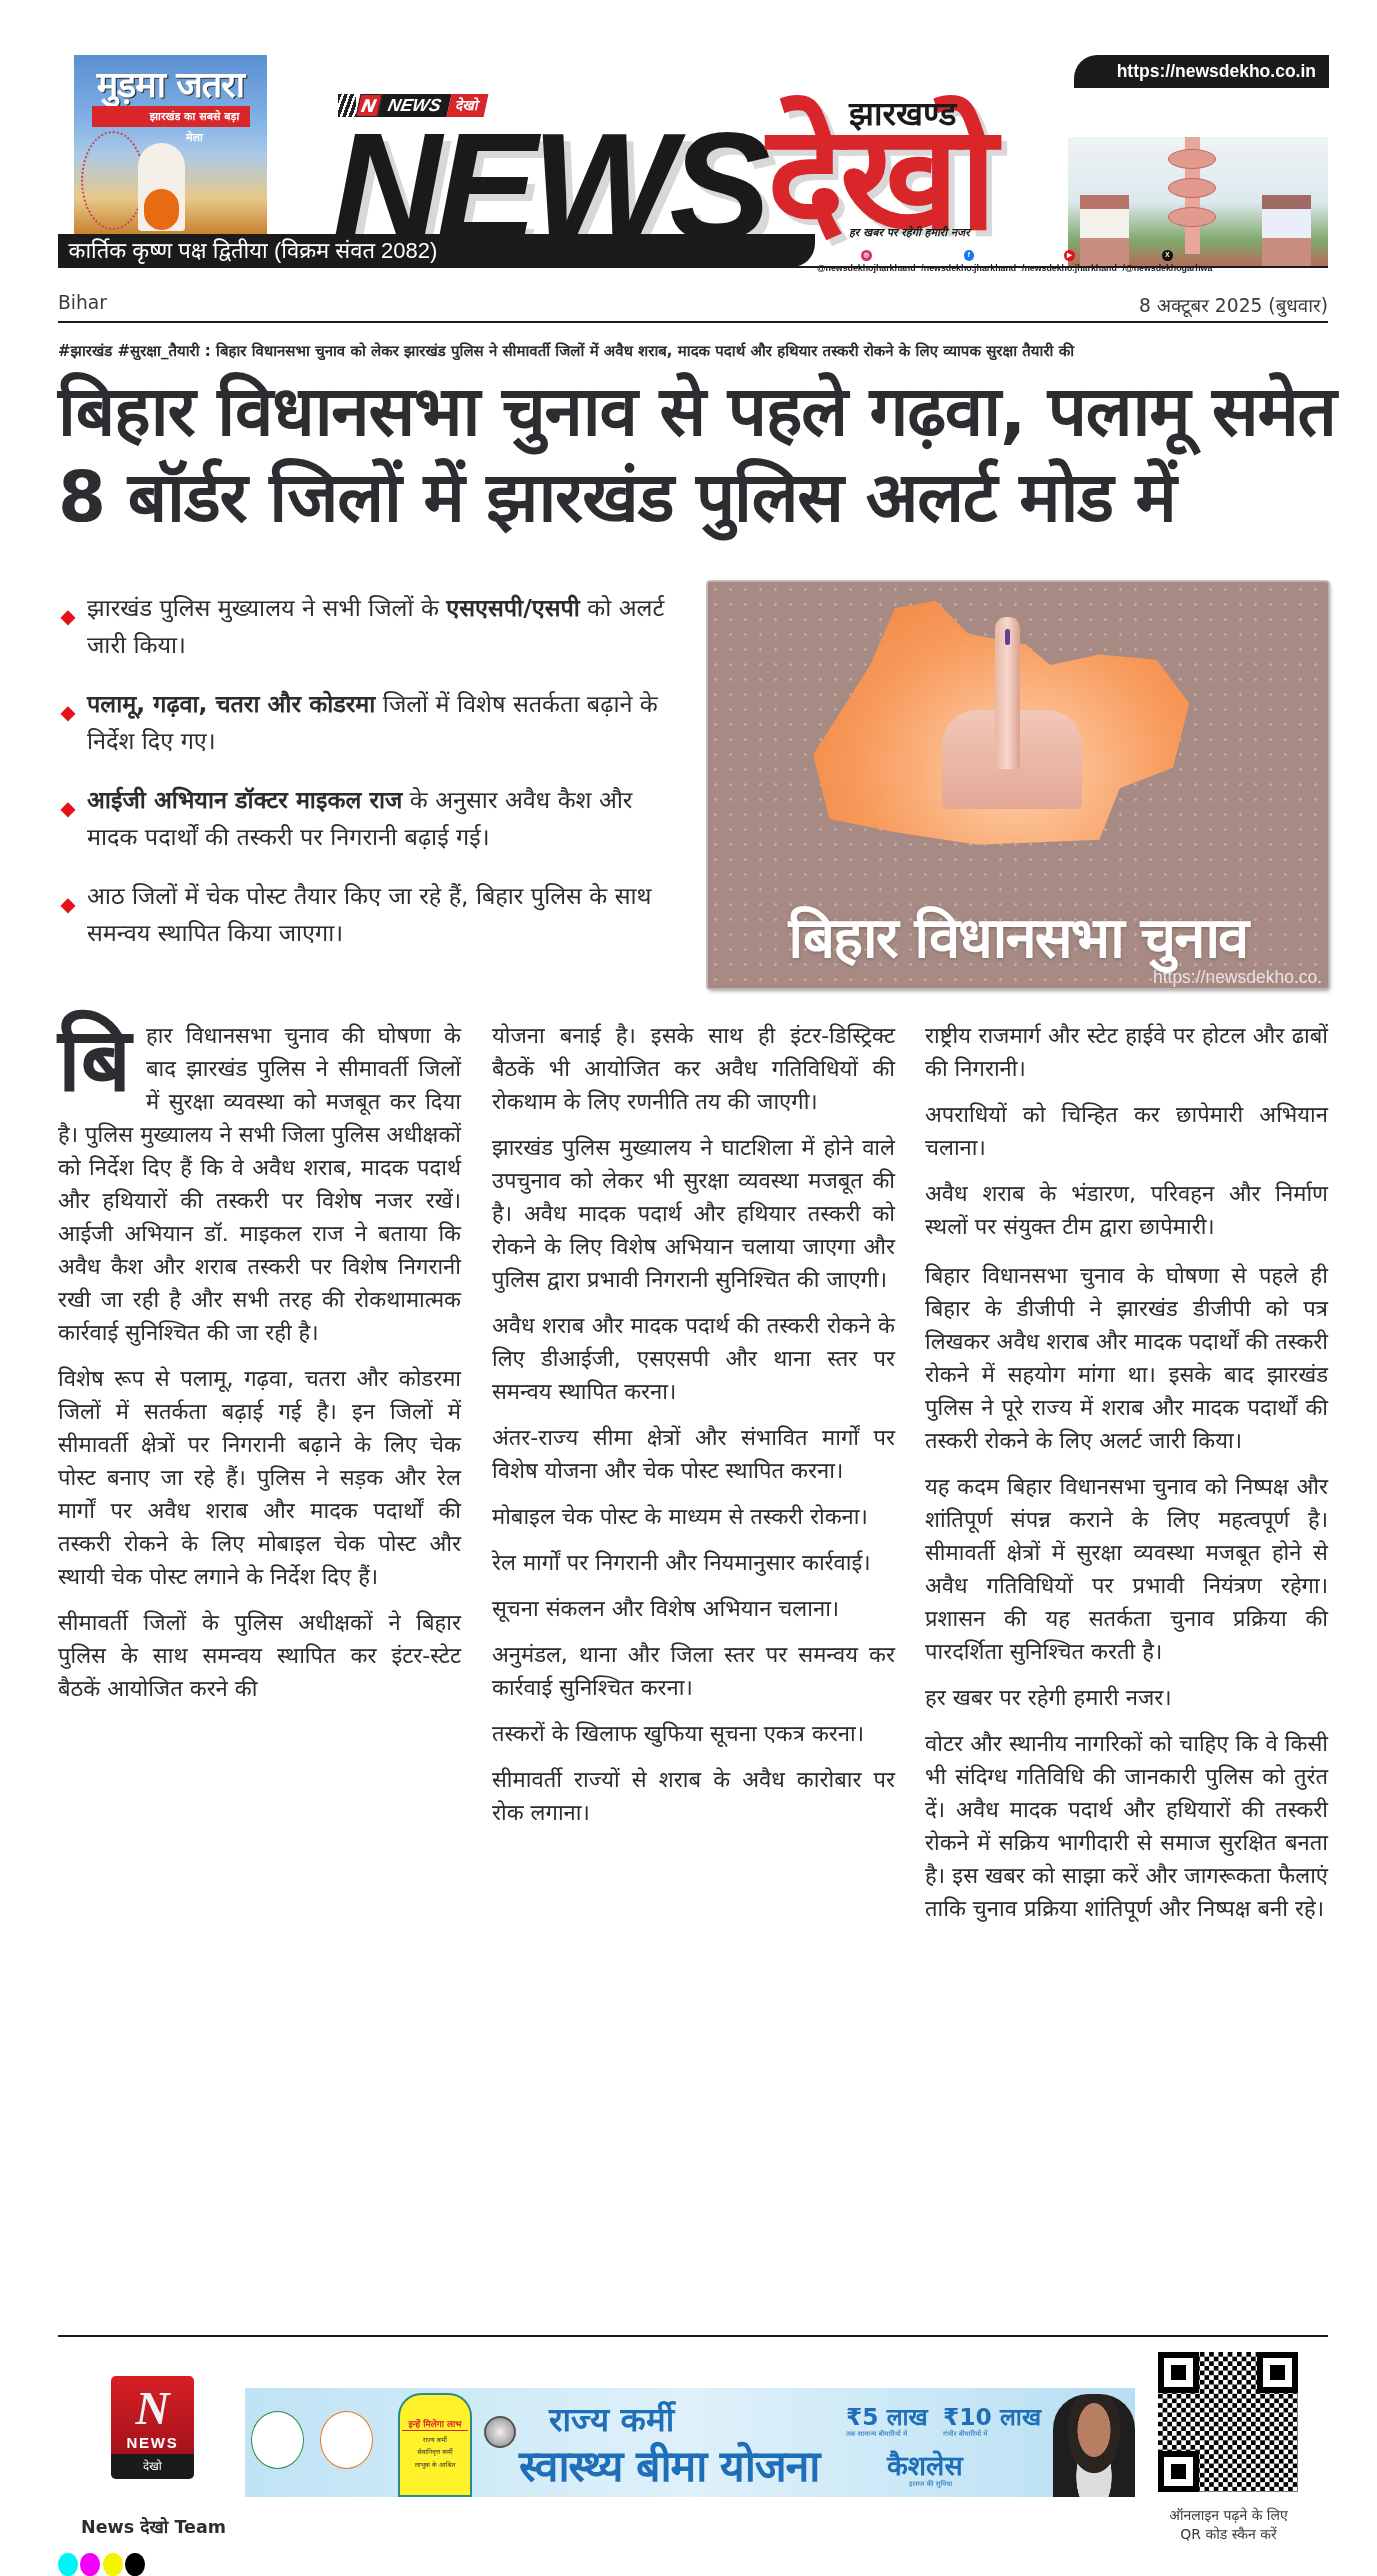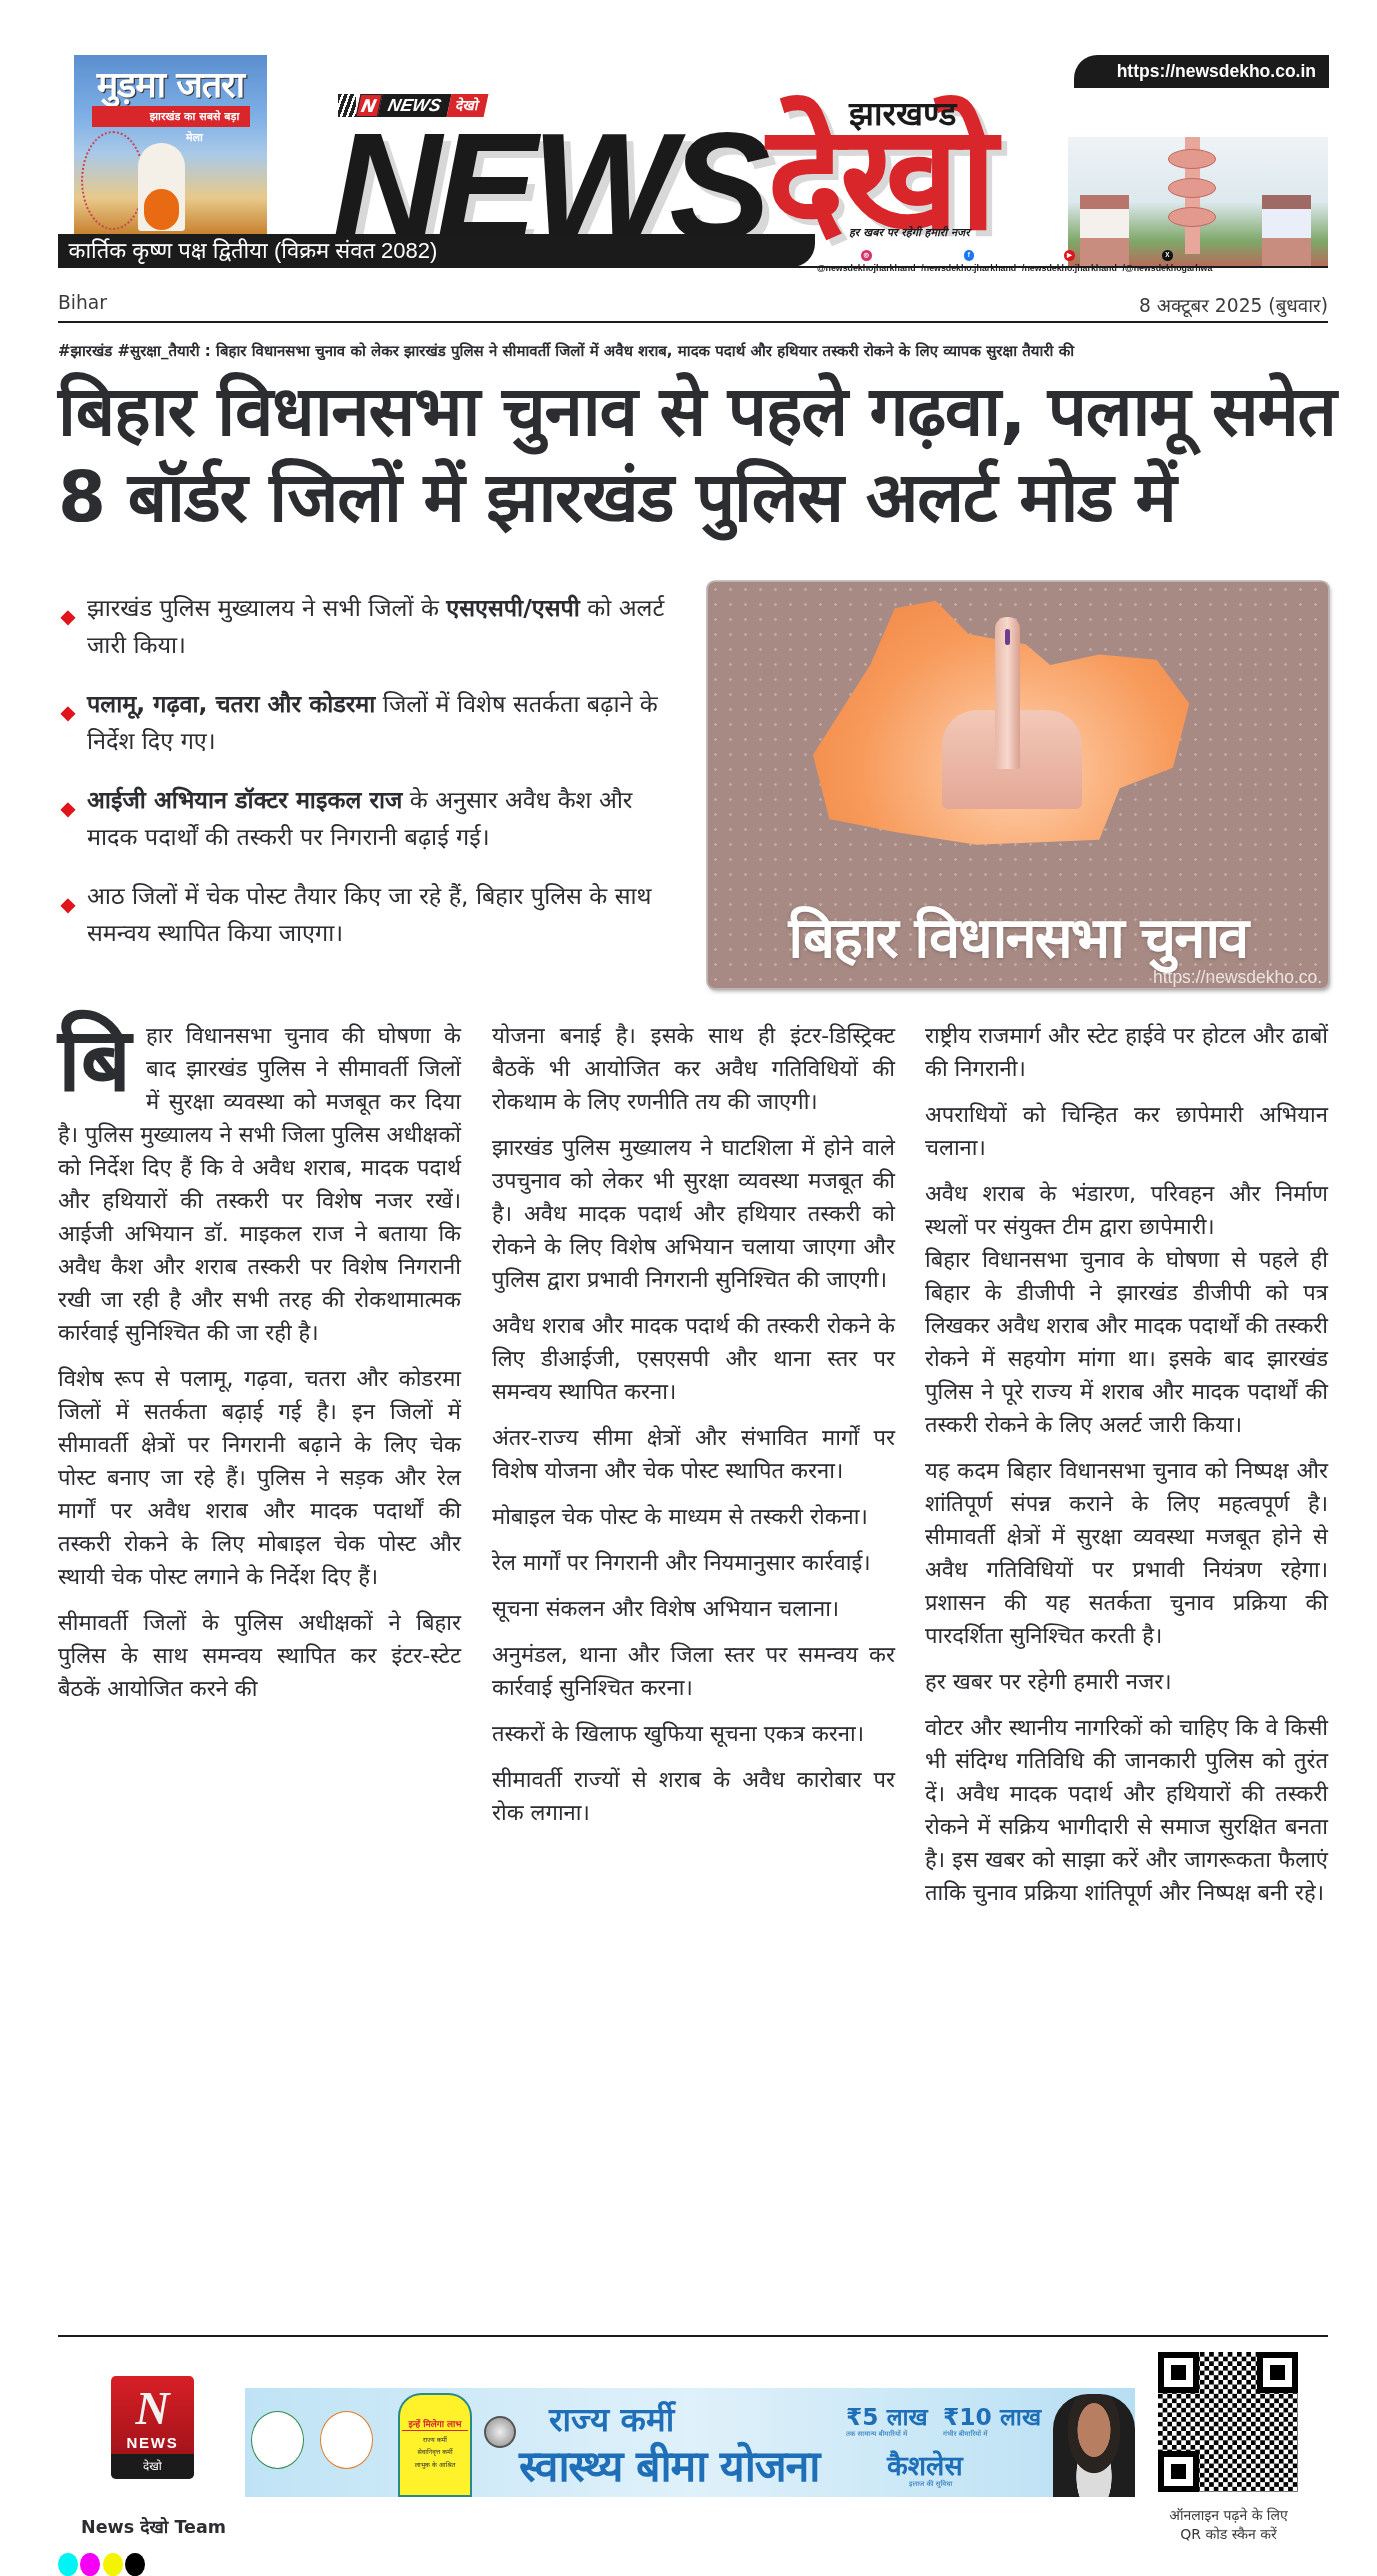--- a/index.html
+++ b/index.html
@@ -49,21 +49,21 @@
 
   .hashtag-line { position: absolute; left: 58px; top: 340px; width: 1270px; white-space: nowrap; overflow: hidden; font-size: 15px; font-weight: bold; color: #2b2d31; }
   .headline { position: absolute; left: 58px; top: 368px; width: 1279px; font-size: 69px; line-height: 86px; font-weight: bold; color: #2b2d31; letter-spacing: -1.2px; }
 
   
   .bullets { position: absolute; left: 58px; top: 590px; width: 631px; list-style: none; }
   .bullets li { position: relative; padding-left: 29px; font-size: 23.4px; line-height: 37px; margin-bottom: 22px; color: #2b2d31; }
   .bullets li .dia { position: absolute; left: 2.3px; top: 8.2px; color: #e2141b; font-size: 20px; }
   .bullets li b { font-weight: bold; }
 
-  .hero { position: absolute; left: 708px; top: 582px; width: 620px; height: 406px; border-radius: 7px; overflow: hidden;
+  .hero { position: absolute; left: 708px; top: 582px; width: 620px; height: 406px; border-radius: 2px; overflow: hidden;
     background-color: #a88a84; background-image: radial-gradient(#c4aca6 1.2px, transparent 1.5px); background-size: 15px 15px;
     box-shadow: 0 0 0 1.8px #bdb3b1, 1.2px 2.3px 4.7px rgba(0,0,0,0.35); }
   .hero .map { position: absolute; left: 105px; top: 5.8px; width: 409px; height: 257px; background: radial-gradient(ellipse at 50% 70%, #ffd2b0 0%, #f79a5a 55%, #ef7f3e 100%);
     clip-path: polygon(20% 8%, 30% 5%, 38% 18%, 52% 22%, 58% 30%, 70% 26%, 84% 28%, 92% 45%, 88% 70%, 75% 78%, 70% 98%, 40% 100%, 20% 95%, 4% 90%, 0% 65%, 8% 45%, 14% 30%); }
   .hero .finger { position: absolute; left: 287px; top: 35px; width: 24.5px; height: 152px; background: linear-gradient(90deg,#e8b7a6,#f6d8cc,#d99f8e); border-radius: 11.7px 11.7px 2.3px 2.3px; }
   .hero .fist { position: absolute; left: 234px; top: 128px; width: 140px; height: 99px; background: linear-gradient(180deg,#f3c8b7,#e3a796); border-radius: 35px 35px 5.8px 5.8px; }
   .hero .ink { position: absolute; left: 297px; top: 47px; width: 4.7px; height: 16.3px; background: #6a3d8f; border-radius: 2.3px; }
   .hero .hero-caption { position: absolute; left: 0; width: 100%; top: 315px; text-align: center; font-size: 56px; font-weight: bold; color: #ffffff; letter-spacing: -1.8px; text-shadow: 0 1.2px 3.5px rgba(0,0,0,0.25); }
   .hero .watermark { position: absolute; right: 5.8px; top: 385px; font-size: 17.5px; color: rgba(255,255,255,0.75); font-family: "Liberation Sans", sans-serif; }
 
@@ -230,21 +230,21 @@
   <p>रेल मार्गों पर निगरानी और नियमानुसार कार्रवाई।</p>
   <p>सूचना संकलन और विशेष अभियान चलाना।</p>
   <p>अनुमंडल, थाना और जिला स्तर पर समन्वय कर कार्रवाई सुनिश्चित करना।</p>
   <p>तस्करों के खिलाफ खुफिया सूचना एकत्र करना।</p>
   <p>सीमावर्ती राज्यों से शराब के अवैध कारोबार पर रोक लगाना।</p>
 </section>
 
 <section class="col col3">
   <p>राष्ट्रीय राजमार्ग और स्टेट हाईवे पर होटल और ढाबों की निगरानी।</p>
   <p>अपराधियों को चिन्हित कर छापेमारी अभियान चलाना।</p>
-  <p style="margin-bottom:0">अवैध शराब के भंडारण, परिवहन और निर्माण स्थलों पर संयुक्त टीम द्वारा छापेमारी।</p>
+  <p style="margin-bottom:16px">अवैध शराब के भंडारण, परिवहन और निर्माण स्थलों पर संयुक्त टीम द्वारा छापेमारी।</p>
   <p>बिहार विधानसभा चुनाव के घोषणा से पहले ही बिहार के डीजीपी ने झारखंड डीजीपी को पत्र लिखकर अवैध शराब और मादक पदार्थों की तस्करी रोकने में सहयोग मांगा था। इसके बाद झारखंड पुलिस ने पूरे राज्य में शराब और मादक पदार्थों की तस्करी रोकने के लिए अलर्ट जारी किया।</p>
   <p>यह कदम बिहार विधानसभा चुनाव को निष्पक्ष और शांतिपूर्ण संपन्न कराने के लिए महत्वपूर्ण है। सीमावर्ती क्षेत्रों में सुरक्षा व्यवस्था मजबूत होने से अवैध गतिविधियों पर प्रभावी नियंत्रण रहेगा। प्रशासन की यह सतर्कता चुनाव प्रक्रिया की पारदर्शिता सुनिश्चित करती है।</p>
   <p>हर खबर पर रहेगी हमारी नजर।</p>
   <p>वोटर और स्थानीय नागरिकों को चाहिए कि वे किसी भी संदिग्ध गतिविधि की जानकारी पुलिस को तुरंत दें। अवैध मादक पदार्थ और हथियारों की तस्करी रोकने में सक्रिय भागीदारी से समाज सुरक्षित बनता है। इस खबर को साझा करें और जागरूकता फैलाएं ताकि चुनाव प्रक्रिया शांतिपूर्ण और निष्पक्ष बनी रहे।</p>
 </section>
 
 <div class="rule-bottom"></div>
 
 <div class="footer-logo">
   <div class="red">

